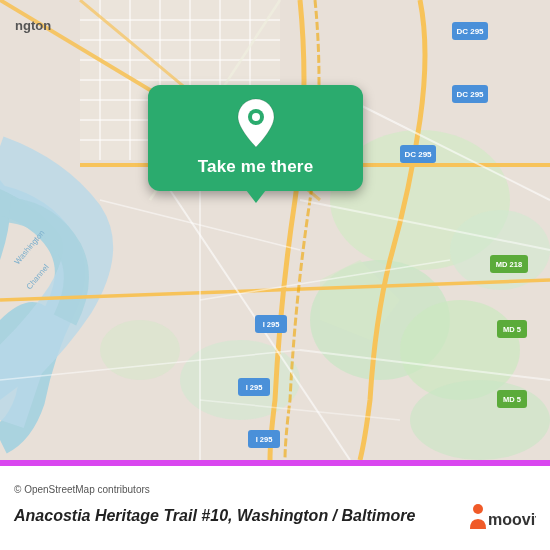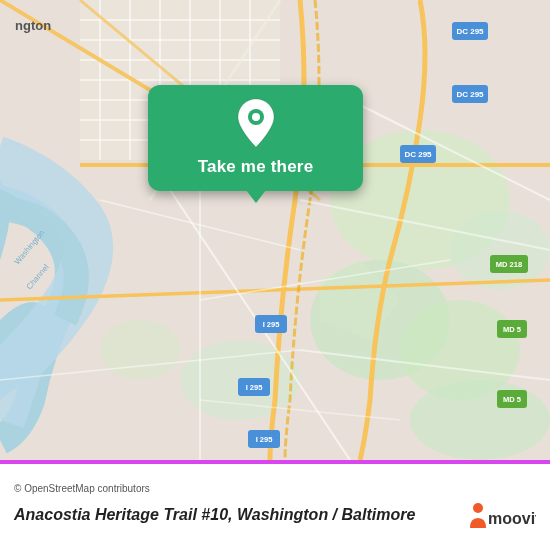--- a/index.html
+++ b/index.html
@@ -72,21 +72,21 @@
 
     
     #bottom-bar {
       width: 550px;
       height: 90px;
       background-color: #fff;
       display: flex;
       flex-direction: column;
       justify-content: center;
       padding: 6px 14px 6px 14px;
-      border-top: 4px solid #d946ef;
+      border-top: 6px solid #d946ef;
     }
 
     #copyright-line {
       font-size: 10px;
       color: #555;
       margin-bottom: 6px;
     }
 
     #location-title {
       font-size: 16px;

